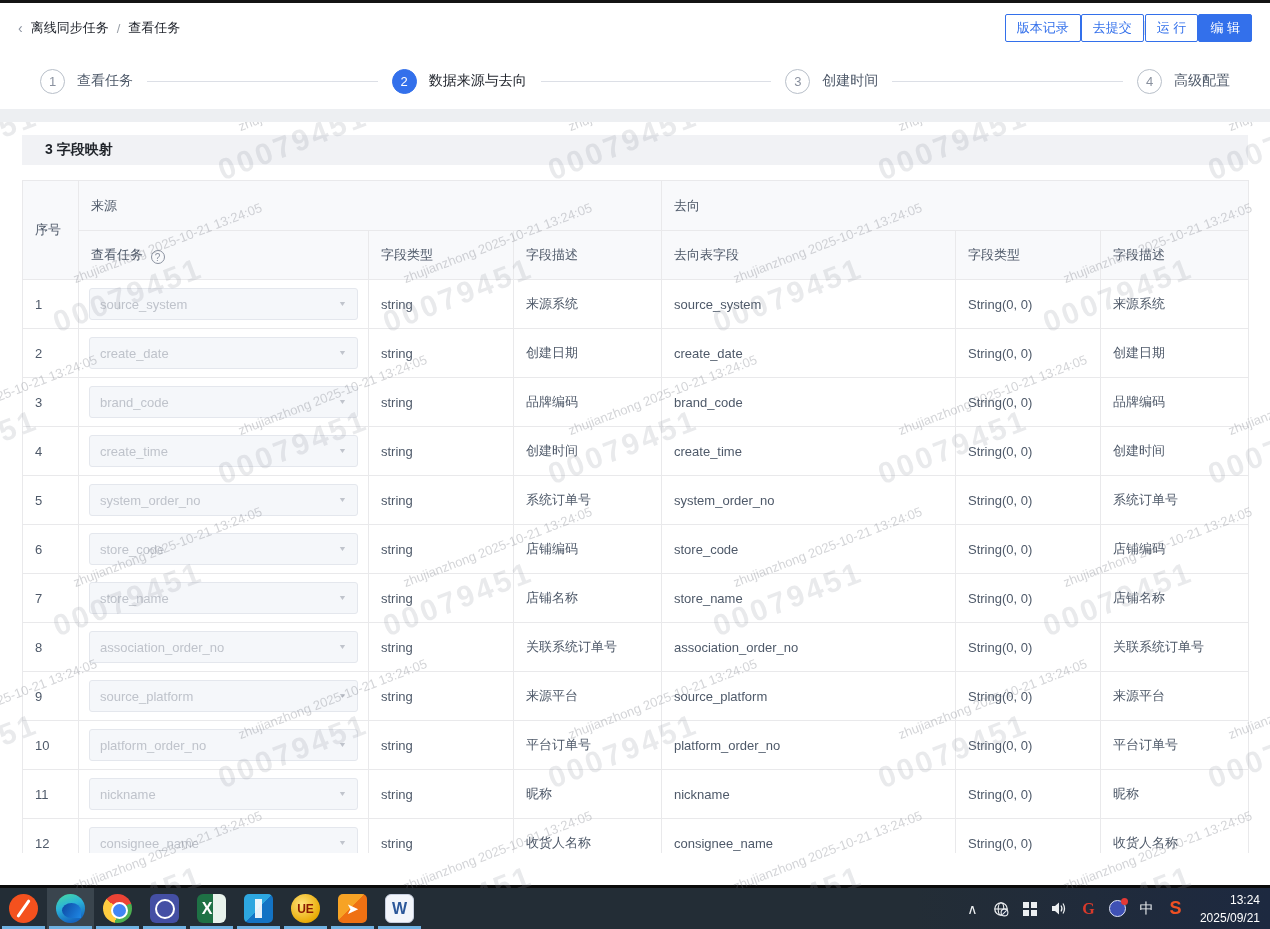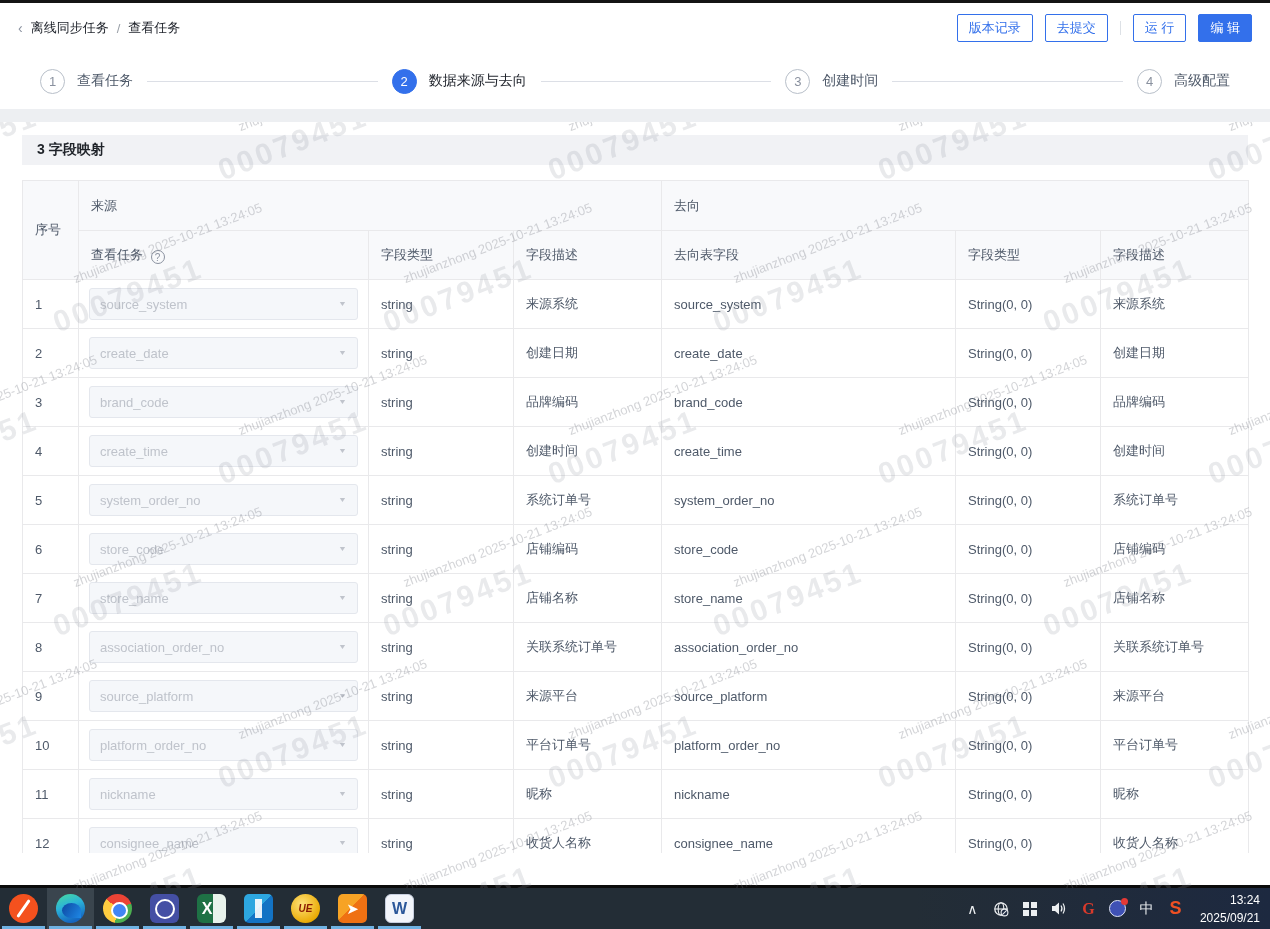--- a/index.html
+++ b/index.html
@@ -4,40 +4,40 @@
 <style>
   * { margin:0; padding:0; box-sizing:border-box; }
   html,body { width:1270px; height:929px; overflow:hidden; font-family:"Liberation Sans","DejaVu Sans",sans-serif; background:#fff; }
   .topline { height:3px; background:#141414; }
 
   
   .headerbar { height:50px; background:#fff; display:flex; align-items:center; justify-content:space-between; padding:0 18px; position:relative; z-index:2; }
   .crumbs { display:flex; align-items:center; gap:8px; font-size:13px; color:#1d2129; }
   .crumb-back { color:#8a919f; font-size:14px; cursor:pointer; }
   .crumb-sep { color:#9aa0a8; }
-  .hbtns { display:flex; align-items:center; gap:12px; }
+  .hbtns { display:flex; align-items:center; }
   .btn { font-size:13px; border-radius:2px; padding:4px 11px; background:#fff; border:1px solid #3370eb; color:#3370eb; cursor:pointer; white-space:nowrap; }
   .btn.primary { background:#3370eb; color:#fff; }
   .vdiv { width:1px; height:14px; background:#dde1e6; }
 
   
   .stepperbar { height:56px; background:#fff; display:flex; align-items:center; padding:0 40px; position:relative; z-index:2; }
   .step { display:flex; align-items:center; }
   .step .circ { width:25px; height:25px; border-radius:50%; border:1px solid #b8bfc9; color:#8a919f; font-size:13px; display:flex; align-items:center; justify-content:center; flex:none; }
   .step.active .circ { background:#3370eb; border-color:#3370eb; color:#fff; }
   .step .slabel { font-size:14px; color:#4e5969; margin-left:12px; white-space:nowrap; }
   .step.active .slabel { color:#1d2129; font-weight:500; }
   .sline { flex:1; height:1px; background:#dcdfe6; margin:0 14px; }
 
   .grayband { height:13px; background:#edeff2; }
 
   
   .contentwrap { height:763px; background:#fff; position:relative; }
   .scrollclip { height:731px; overflow:hidden; padding:13px 22px 0 22px; }
-  .secbar { height:30px; background:#f1f2f5; display:flex; align-items:center; padding-left:15px; font-size:14px; font-weight:bold; color:#1f2329; }
+  .secbar { height:30px; background:#f1f2f5; display:flex; align-items:center; padding-left:23px; font-size:14px; font-weight:bold; color:#1f2329; }
   .tgap { height:15px; }
 
   table.map { border-collapse:collapse; width:1226px; table-layout:fixed; font-size:13px; }
   table.map th, table.map td { border:1px solid #e9e9eb; padding:0 12px; color:#4e5969; text-align:left; font-weight:normal; overflow:hidden; white-space:nowrap; }
   table.map thead th { background:#f8f9fb; height:49px; }
   table.map thead th.group { text-align:left; height:50px; color:#4e5969; }
   table.map tbody td { height:49px; background:#fff; }
   .help-icon { display:inline-flex; width:14px; height:14px; border:1px solid #8a919f; border-radius:50%; font-size:10px; color:#8a919f; align-items:center; justify-content:center; margin-left:4px; vertical-align:-2px; }
   .sel { height:32px; background:#f5f7fa; border:1px solid #e4e7ed; border-radius:3px; display:flex; align-items:center; justify-content:space-between; padding:0 10px; color:#bfc3cb; cursor:not-allowed; width:100%; }
   .sel .caret { font-size:9px; color:#c0c4cc; transform:scaleY(0.8); }
@@ -64,21 +64,21 @@
   .ic-orange-pen::after { content:""; position:absolute; left:13px; top:4px; width:3px; height:21px; background:#fff; transform:rotate(35deg); border-radius:2px; }
   .ic-edge { border-radius:50%; background:linear-gradient(160deg,#45d6a4 5%,#2bb3d8 40%,#1565c0 85%); position:relative; overflow:hidden; }
   .ic-edge::after { content:""; position:absolute; left:6px; top:9px; width:19px; height:15px; border-radius:50% 50% 0 50%; background:linear-gradient(120deg,#0d47a1,#1e88e5); }
   .ic-chrome { border-radius:50%; background:conic-gradient(from -50deg,#ea4335 0deg 120deg,#4caf50 120deg 240deg,#ffcd40 240deg 360deg); position:relative; }
   .ic-chrome::after { content:""; position:absolute; left:8px; top:8px; width:13px; height:13px; border-radius:50%; background:#4285f4; border:2.5px solid #fff; }
   .ic-chat { background:#444fa4; color:#fff; position:relative; }
   .ic-chat::after { content:""; width:16px; height:16px; border:2px solid #fff; border-radius:50%; }
   .ic-excel { background:linear-gradient(90deg,#1e7145 0 55%,#e8f3ec 55% 100%); color:#fff; font-size:16px; padding-right:9px; }
   .ic-flag { background:linear-gradient(135deg,#2da7e0 0 50%,#1373c4 50% 100%); border-radius:5px; position:relative; }
   .ic-flag::after { content:""; position:absolute; left:11px; top:5px; width:7px; height:19px; background:#fff; opacity:.9; }
-  .ic-ue { border-radius:50%; background:radial-gradient(circle at 38% 35%,#ffe27a,#e8a800 75%); color:#8b1a00; font-size:10px; font-style:italic; }
+  .ic-ue { border-radius:50%; background:radial-gradient(circle at 38% 35%,#ffe27a,#e8a800 75%); color:#8b1a00; font-size:12px; }
   .ic-mail { background:linear-gradient(135deg,#f7a325 0 45%,#ef7113 45% 100%); border-radius:5px; color:#fff; font-size:15px; }
   .ic-word { background:#f2f5fb; border:1px solid #c6cede; color:#2b579a; font-size:16px; }
 
   .tb-right { display:flex; align-items:center; gap:4px; padding-right:10px; }
   .tray { width:25px; height:41px; display:flex; align-items:center; justify-content:center; color:#eceff1; font-size:14px; cursor:pointer; position:relative; }
   .tray svg { display:block; }
   .blocks { display:grid; grid-template-columns:6px 6px; grid-template-rows:6px 6px; gap:2px; }
   .blocks i { background:#eceff1; }
   .msgapp { width:17px; height:17px; border-radius:50%; background:#3f51b5; border:1.5px solid #dfe4f5; position:relative; }
   .msgapp::after { content:""; position:absolute; right:-3px; top:-3px; width:7px; height:7px; border-radius:50%; background:#e53935; }

